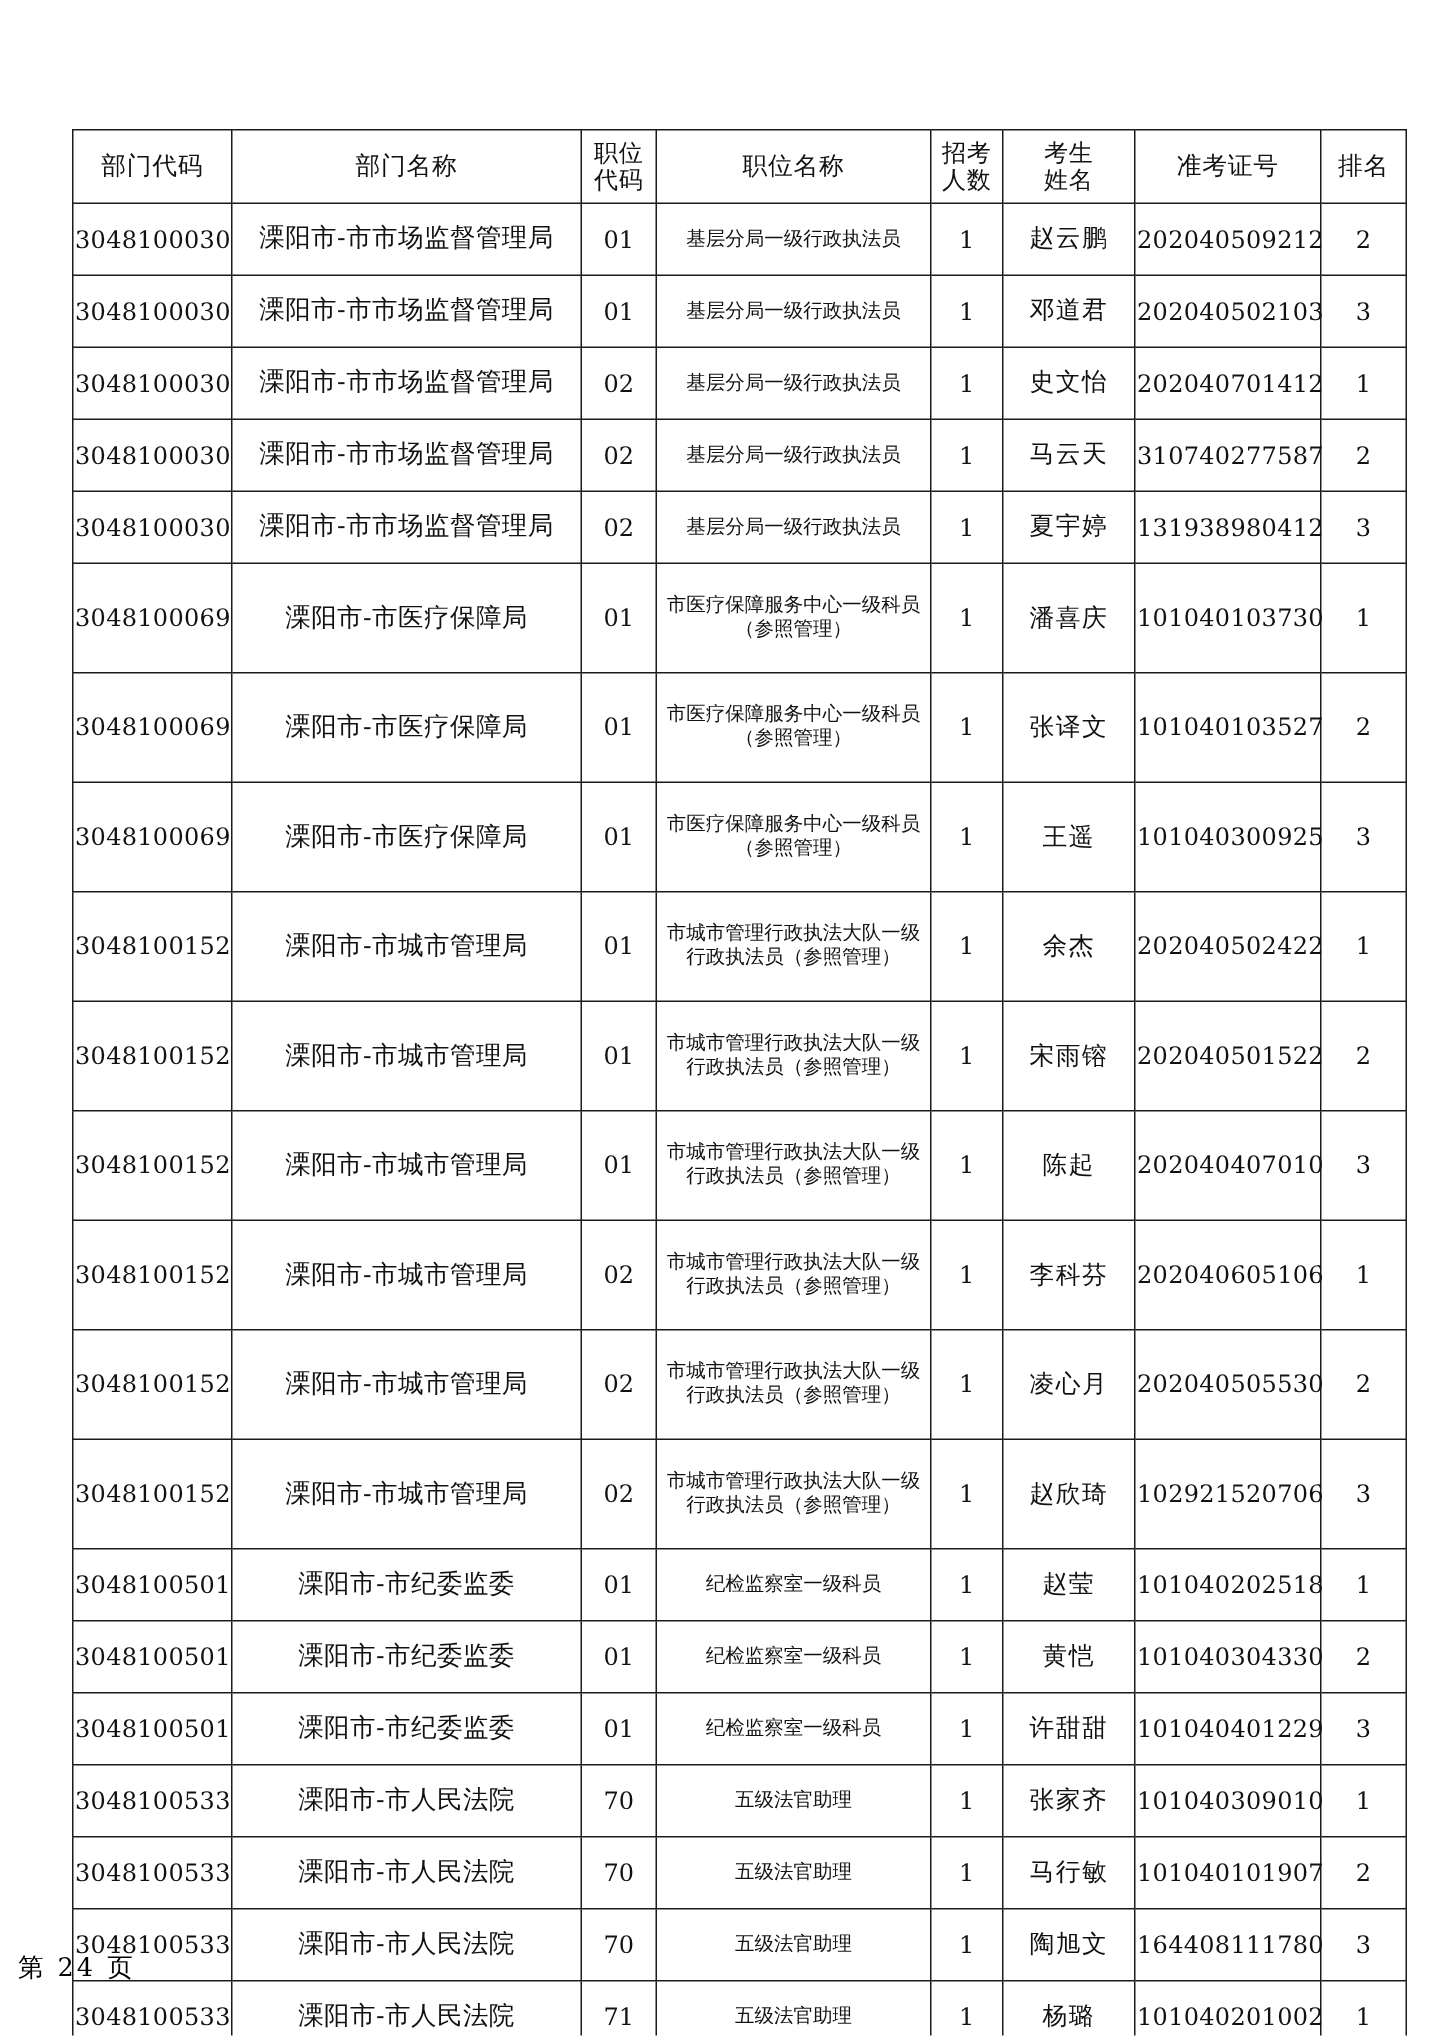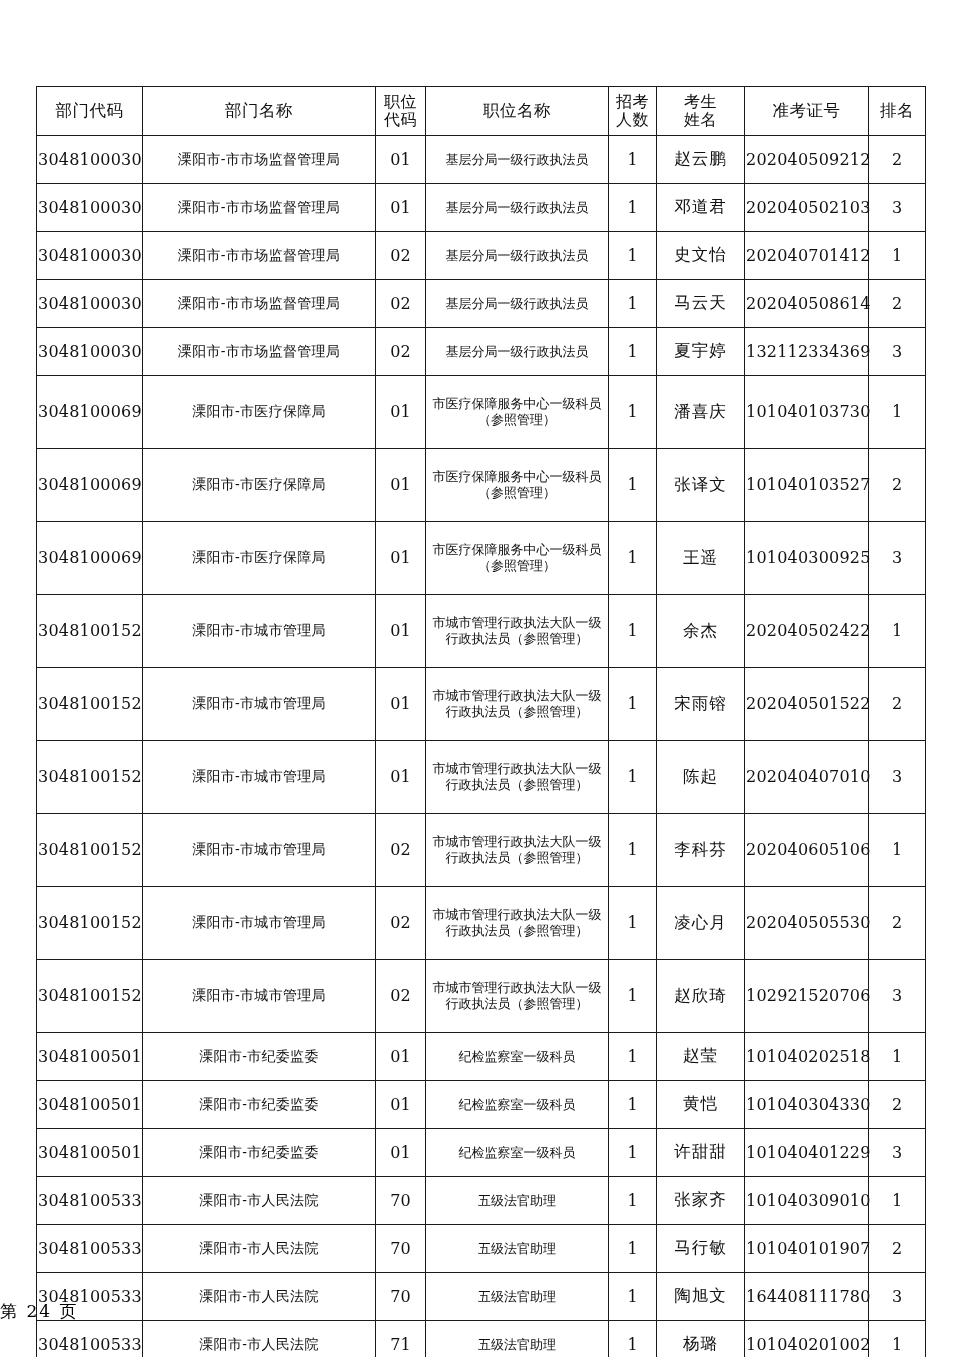--- a/index.html
+++ b/index.html
@@ -10,21 +10,21 @@
   body {
     width: 960px;
     height: 1357px;
     font-family: "DejaVu Serif", "Liberation Serif", serif;
     color: #000000;
     position: relative;
     overflow: hidden;
   }
   .page {
     position: absolute;
-    left: 0; top: 0;
+    left: 12px; top: 0;
     width: 840px;
     height: 1357px;
     box-sizing: border-box;
   }
   .table-wrap {
     position: absolute;
     left: 36px;
     top: 86px;
     width: 889px;
   }
@@ -72,21 +72,21 @@
 
   td.dept-code, td.ticket {
     font-family: "DejaVu Serif", "Liberation Serif", serif;
     font-size: 16px;
     letter-spacing: 0.2px;
   }
   td.pos-code, td.quota, td.rank {
     font-size: 16px;
   }
   td.dept-name {
-    font-size: 14px;
+    font-size: 17px;
     letter-spacing: 0.3px;
   }
   td.pos-name {
     font-size: 13px;
     line-height: 1.2;
     padding-left: 4px;
     padding-right: 4px;
   }
   td.cand-name {
     font-size: 16.5px;
@@ -174,31 +174,31 @@
             <td class="ticket">202040701412</td>
             <td class="rank">1</td>
           </tr>
           <tr class="h2">
             <td class="dept-code">3048100030</td>
             <td class="dept-name">溧阳市-市市场监督管理局</td>
             <td class="pos-code">02</td>
             <td class="pos-name">基层分局一级行政执法员</td>
             <td class="quota">1</td>
             <td class="cand-name">马云天</td>
-            <td class="ticket">202040508614</td>
+            <td class="ticket">310740277587</td>
             <td class="rank">2</td>
           </tr>
           <tr class="h2">
             <td class="dept-code">3048100030</td>
             <td class="dept-name">溧阳市-市市场监督管理局</td>
             <td class="pos-code">02</td>
             <td class="pos-name">基层分局一级行政执法员</td>
             <td class="quota">1</td>
             <td class="cand-name">夏宇婷</td>
-            <td class="ticket">132112334369</td>
+            <td class="ticket">131938980412</td>
             <td class="rank">3</td>
           </tr>
           <tr class="h3">
             <td class="dept-code">3048100069</td>
             <td class="dept-name">溧阳市-市医疗保障局</td>
             <td class="pos-code">01</td>
             <td class="pos-name">市医疗保障服务中心一级科员（参照管理）</td>
             <td class="quota">1</td>
             <td class="cand-name">潘喜庆</td>
             <td class="ticket">101040103730</td>

